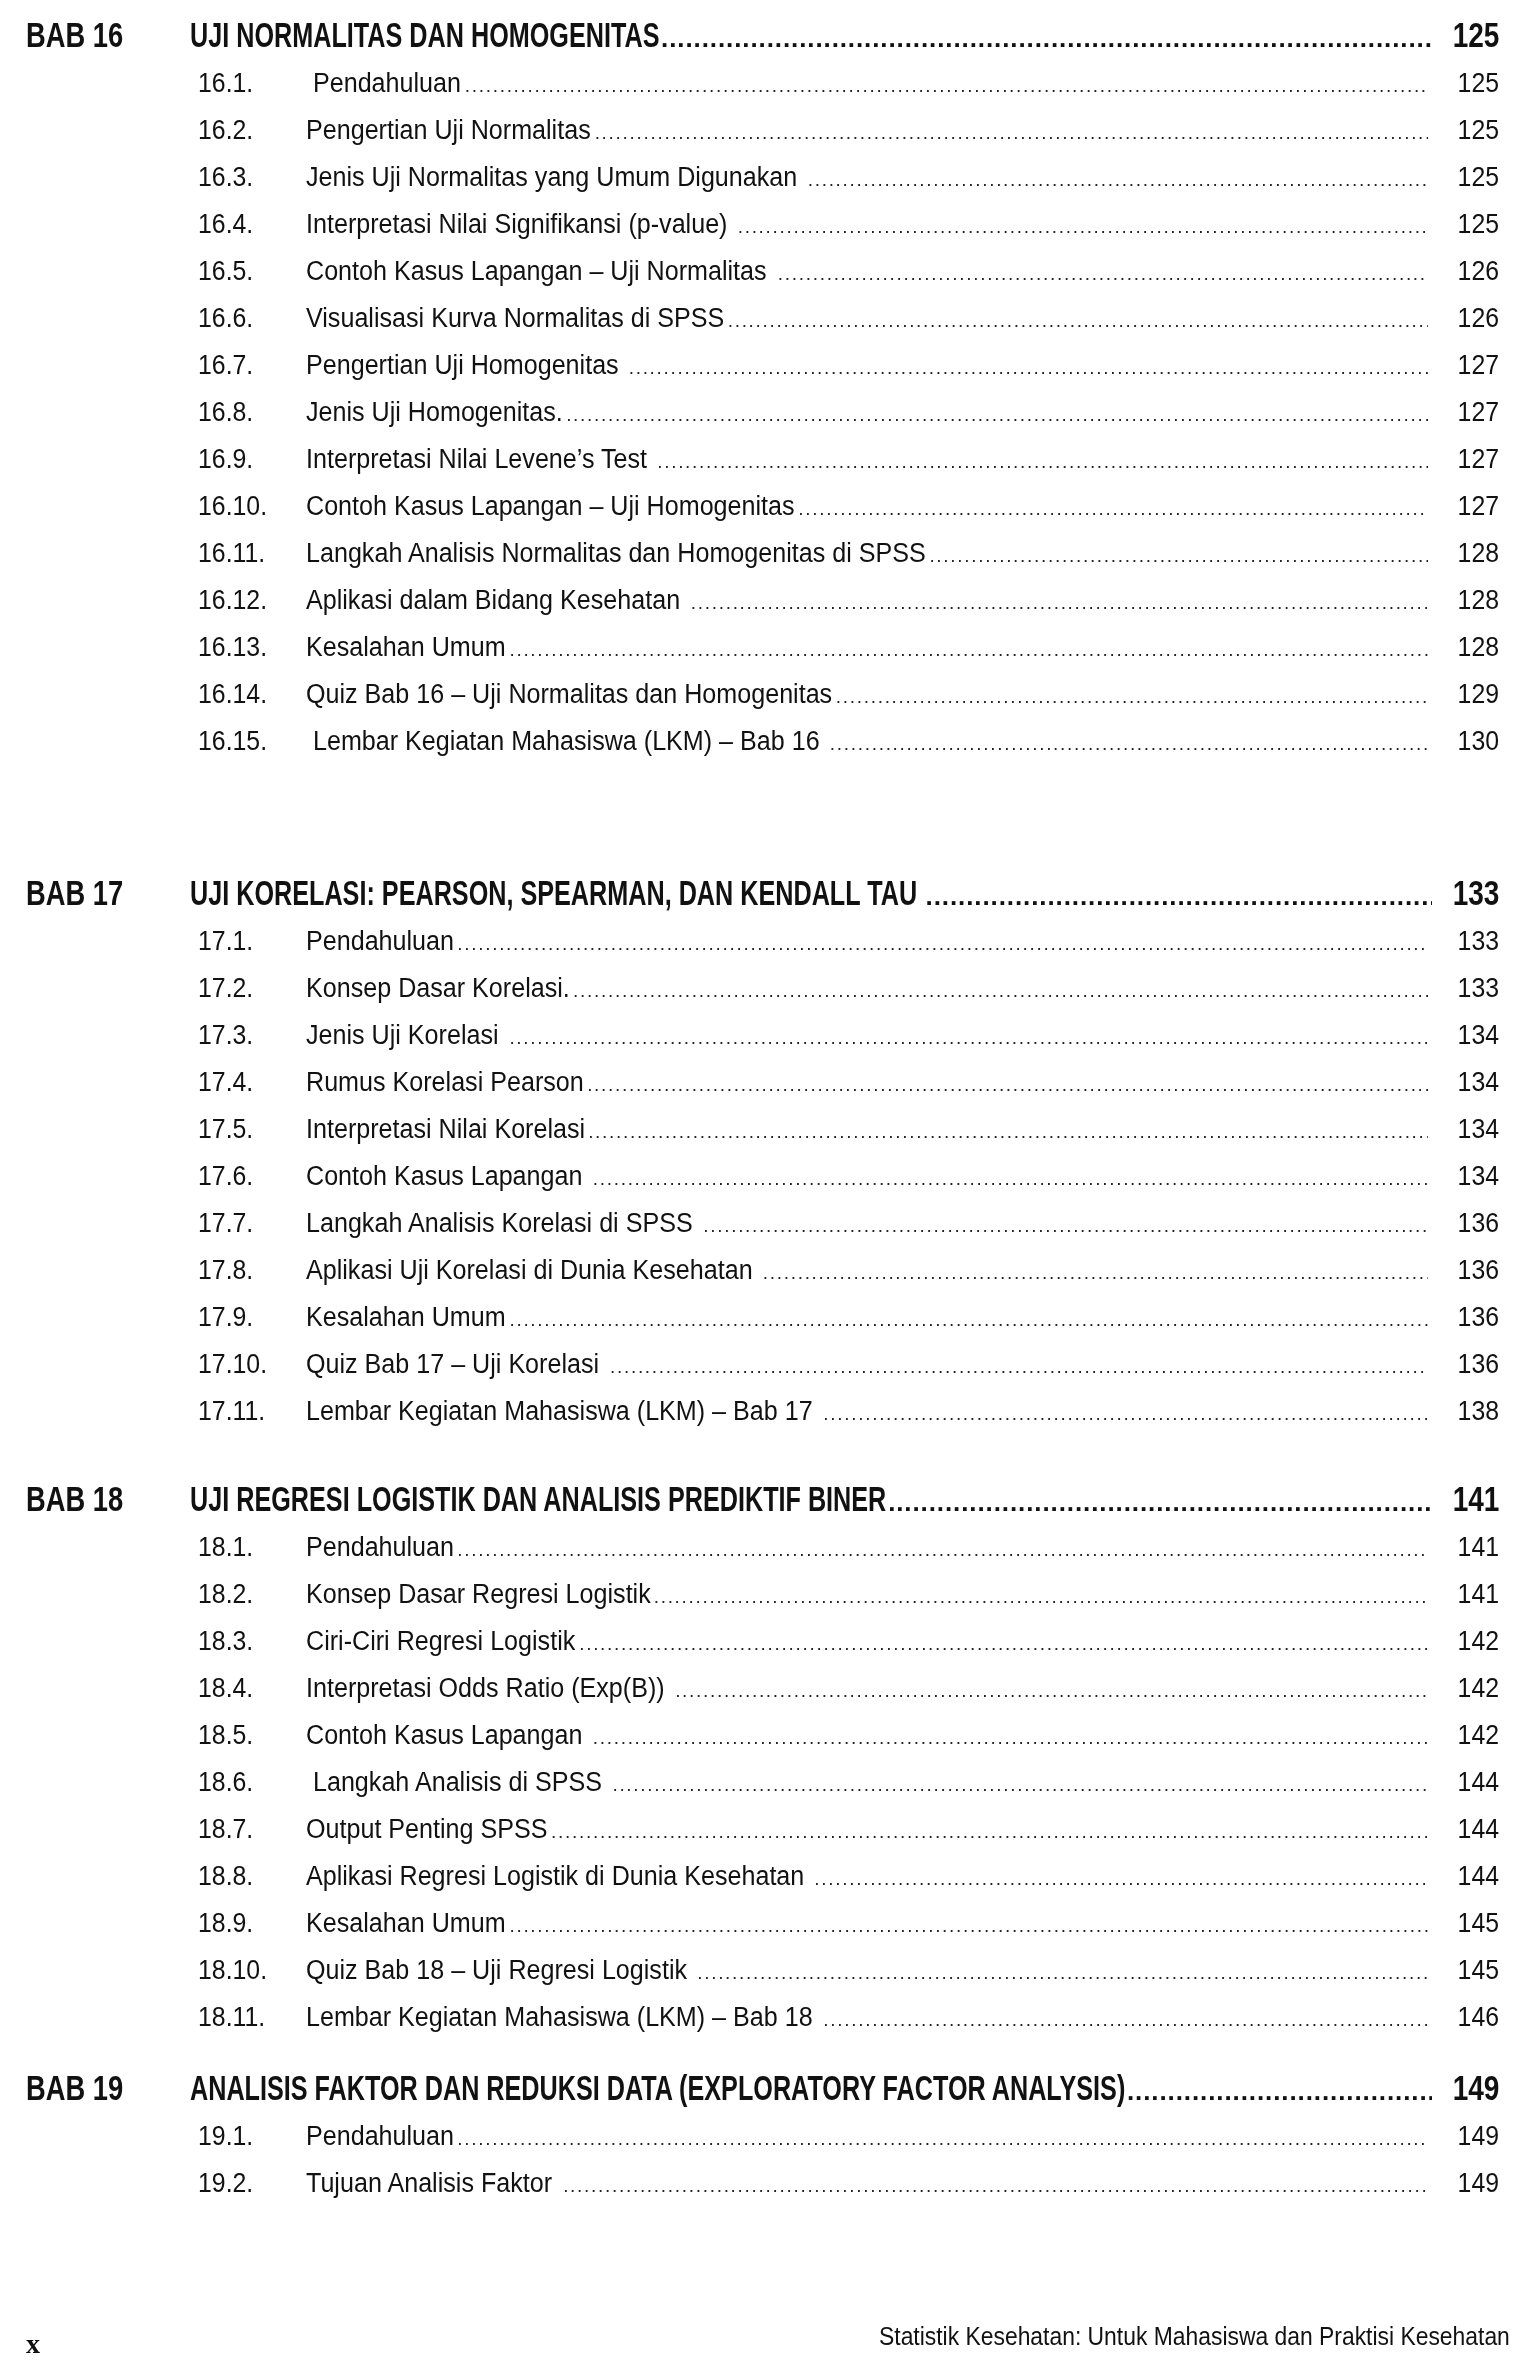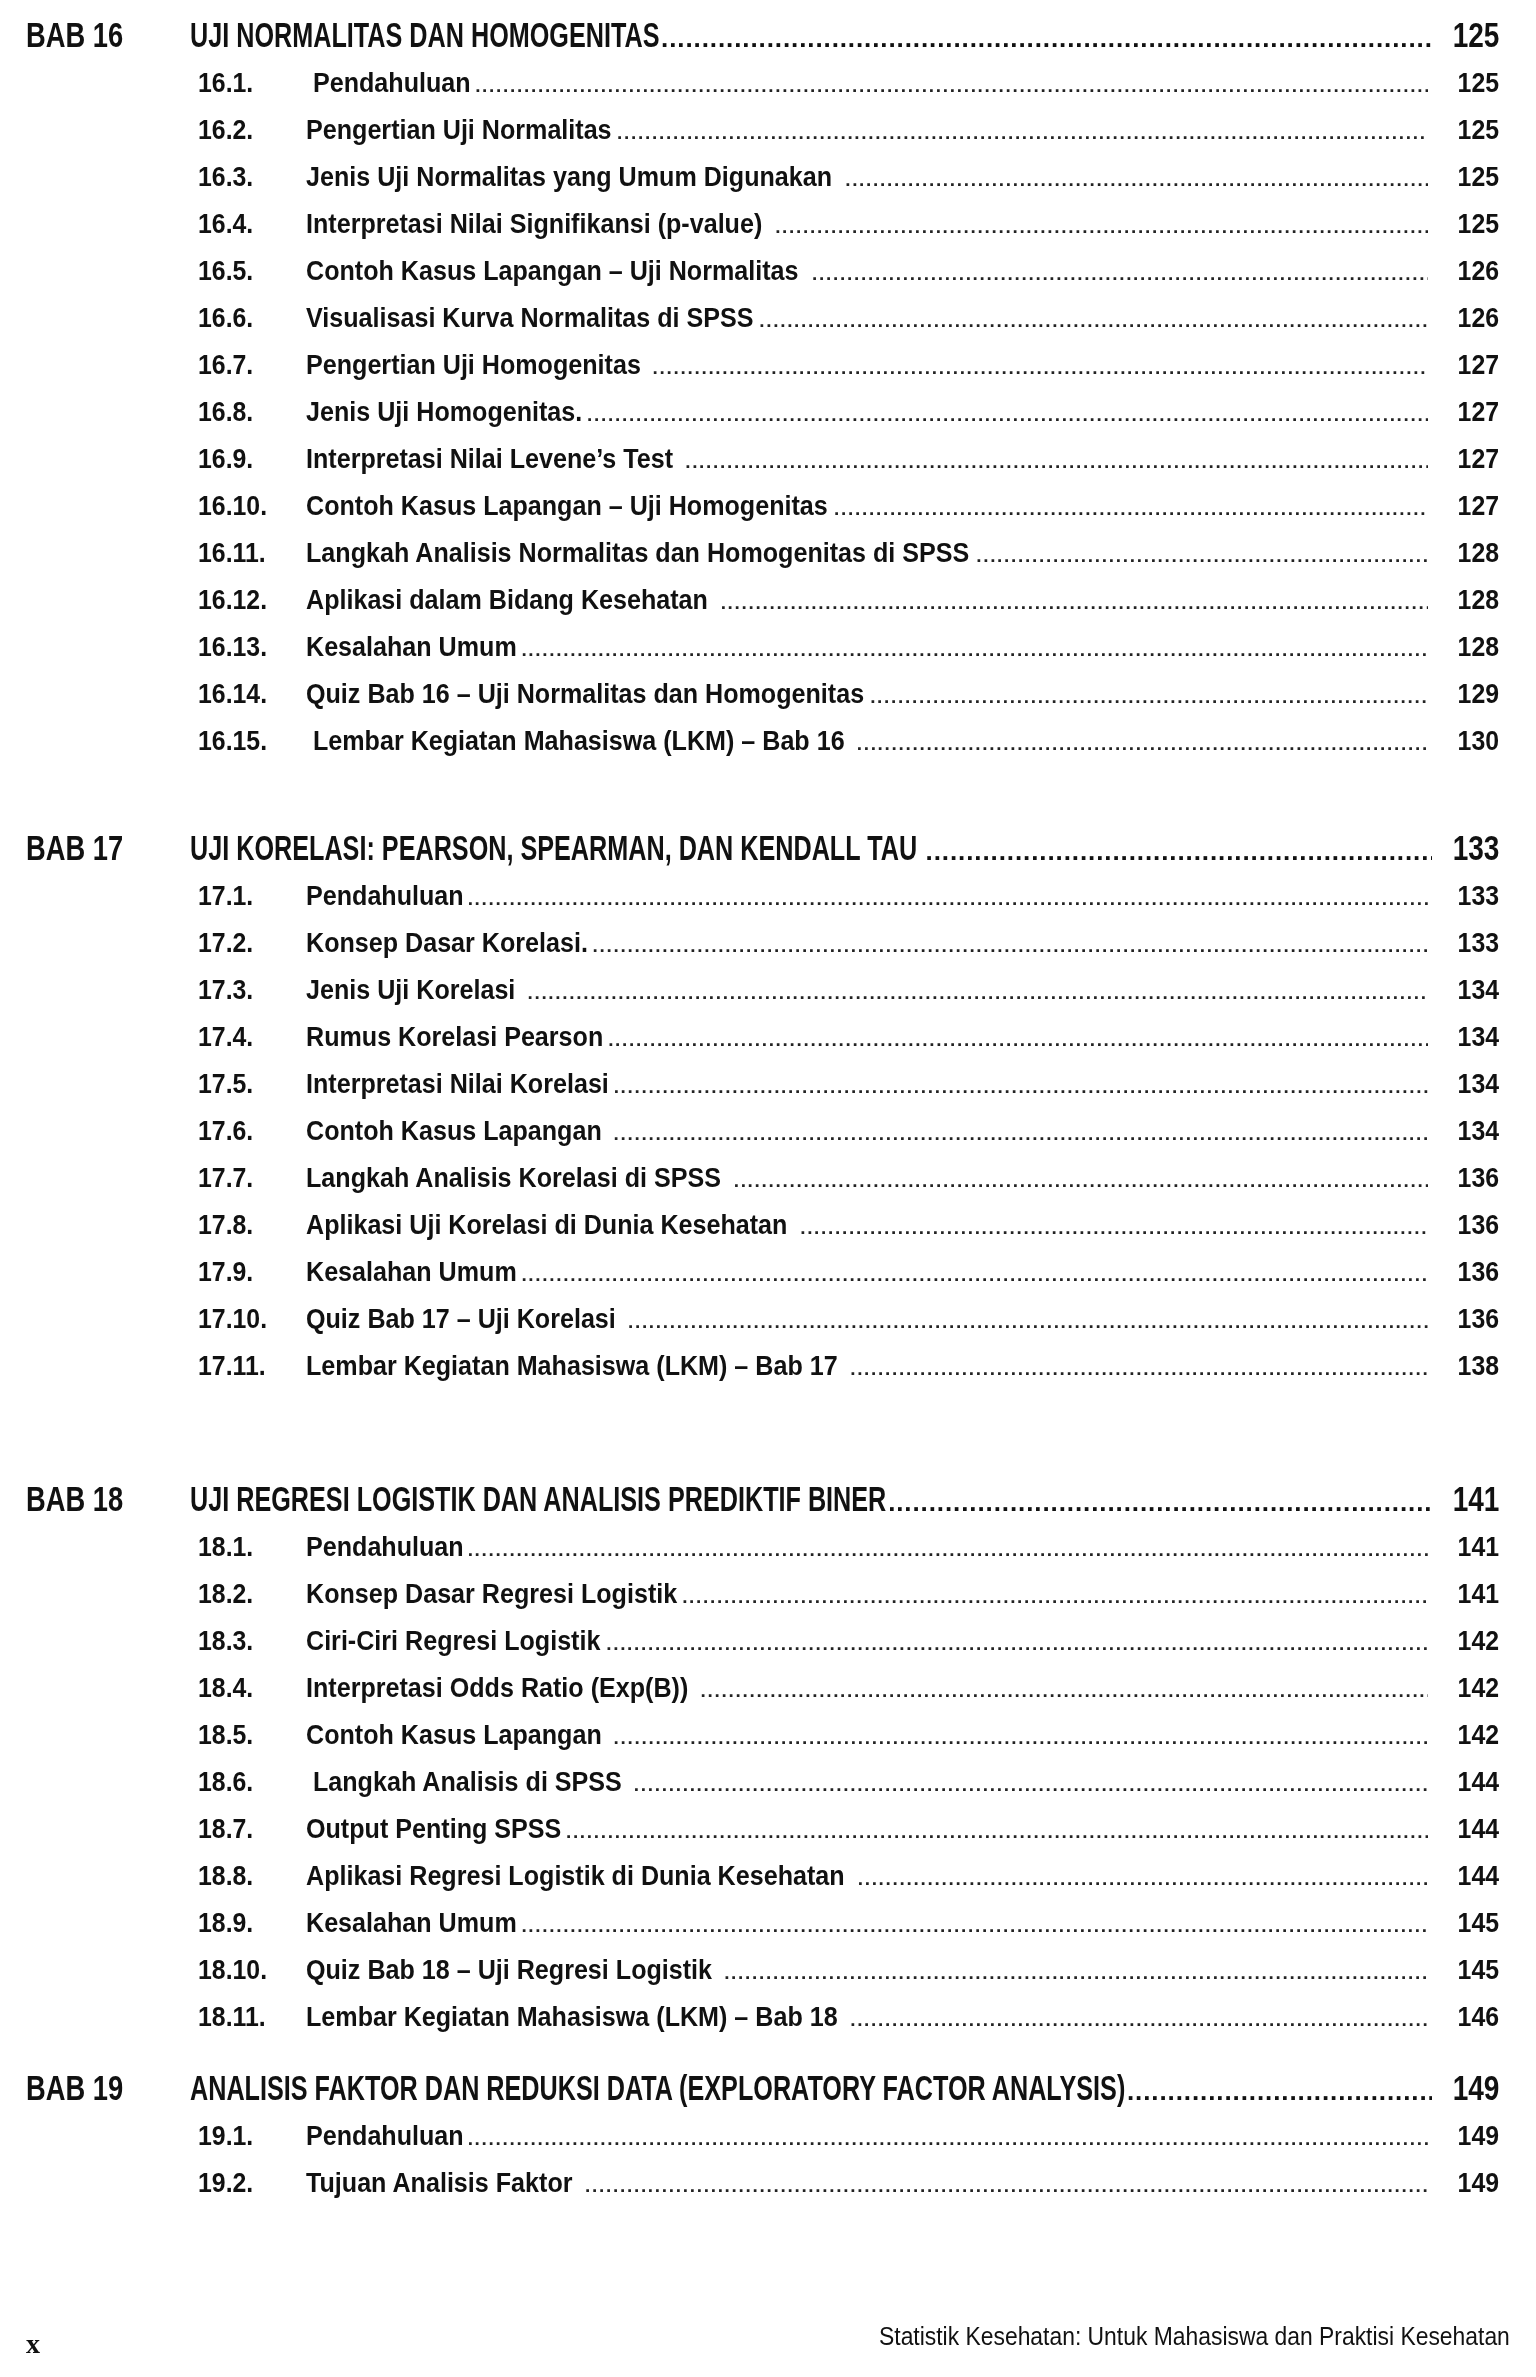--- a/index.html
+++ b/index.html
@@ -31,21 +31,21 @@
   }
   .ch-head .leader { font-weight: bold; font-size: 26px; line-height: 50px; }
   .ch-page {
     position: absolute; right: 37px; top: 0;
     font-family: "Liberation Sans", sans-serif; font-weight: bold;
     font-size: 35px; line-height: 50px;
     transform: scaleX(0.8); transform-origin: right center;
   }
 
   .entries { position: relative; margin-top: 0px; }
-  .entry { position: relative; height: 47px; font-weight: bold; }
+  .entry { position: relative; height: 47px; }
   .e-num {
     position: absolute; left: 198px; top: 0;
     font-family: "Liberation Sans", sans-serif; font-size: 27px; line-height: 47px;
     transform: scaleX(0.92); transform-origin: left center; white-space: nowrap;
   }
   .e-row {
     position: absolute; left: 306px; top: 0; width: 1122px; height: 47px;
     display: flex; align-items: baseline; overflow: hidden;
   }
   .e-title {
@@ -200,21 +200,21 @@
           <span class="e-num">16.15.</span>
           <div class="e-row">
             <span class="e-title" style="white-space: pre; transform: scaleX(0.93); transform-origin: left center; margin-right: -36px;"> Lembar Kegiatan Mahasiswa (LKM) – Bab 16 </span>
             <span class="leader">................................................................................................................................................................................................................................................................................................................................................................................................................</span>
           </div>
           <span class="e-page">130</span>
         </div>
       </div>
   </section>
 
-  <section class="chapter" style="top:823px;">
+  <section class="chapter" style="top:868px;">
     <div class="ch-head">
       <span class="ch-label">BAB 17</span>
       <div class="ch-title-row">
         <span class="ch-title" style="white-space: pre; transform: scaleX(0.72); margin-right: -284px;">UJI KORELASI: PEARSON, SPEARMAN, DAN KENDALL TAU </span>
         <span class="leader">................................................................................................................................................................................................................................................................................................................................................................................................................</span>
       </div>
       <span class="ch-page">133</span>
     </div>
     <div class="entries">
         <div class="entry">

